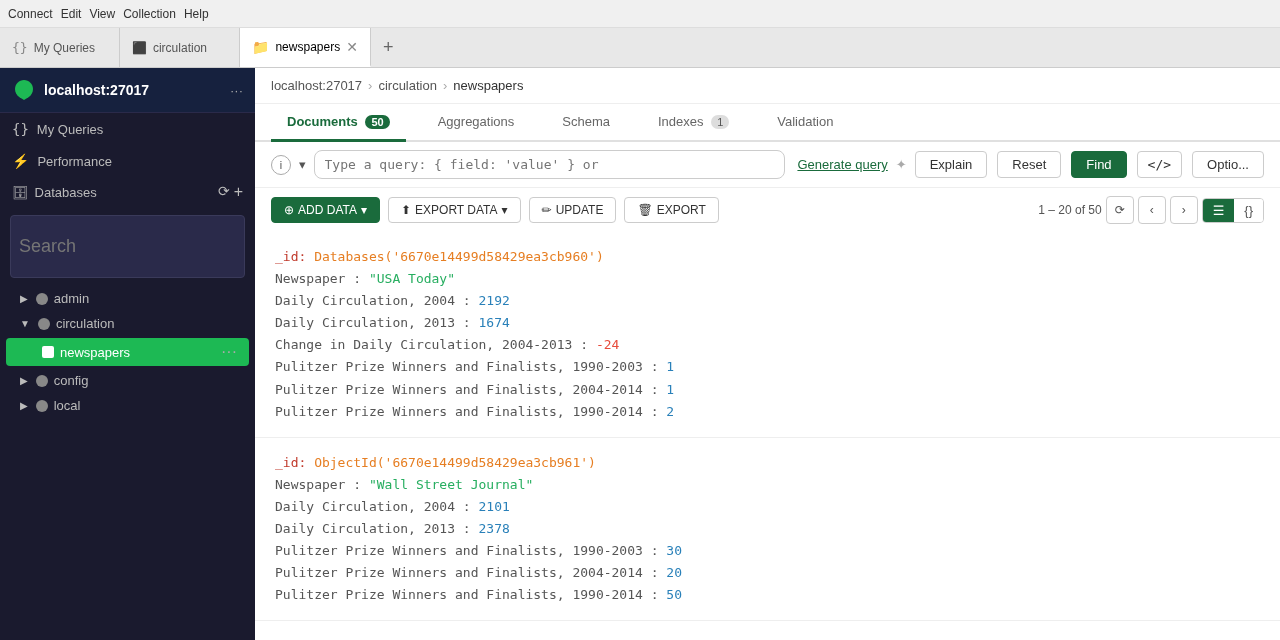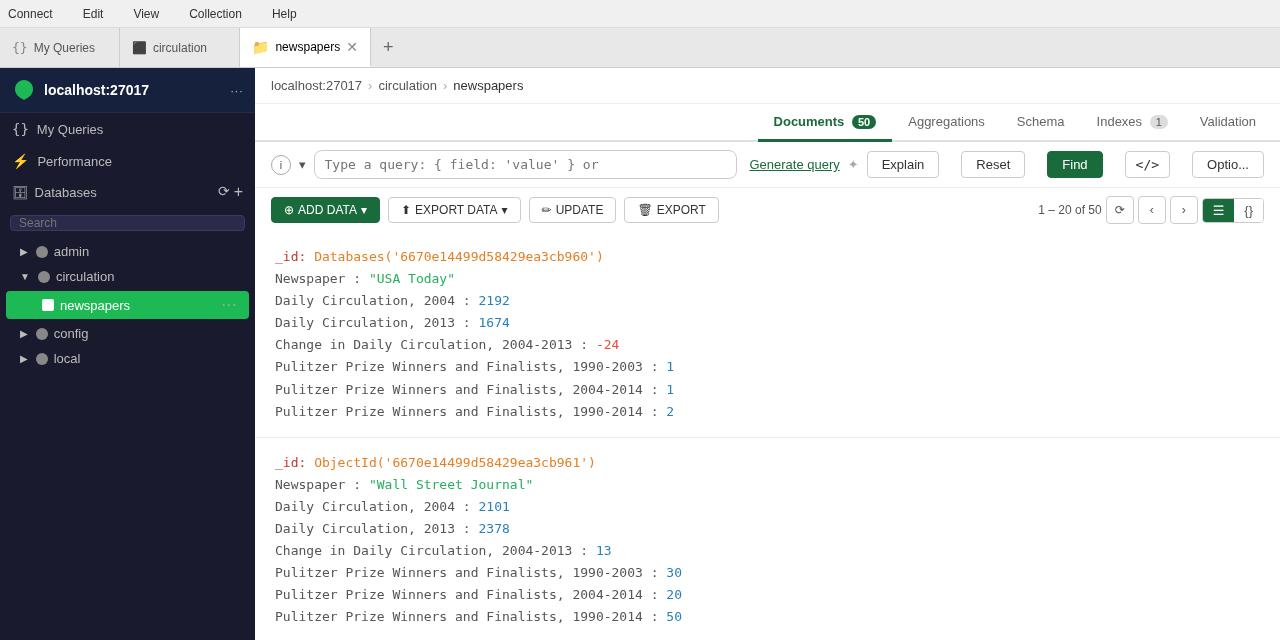--- a/index.html
+++ b/index.html
@@ -1,21 +1,21 @@
 <!DOCTYPE html>
 <html><head>
   <meta charset="utf-8">
   <style>
     * { box-sizing: border-box; margin: 0; padding: 0; }
     body { font-family: -apple-system, BlinkMacSystemFont, 'Segoe UI', sans-serif; font-size: 13px; background: #fff; display: flex; flex-direction: column; height: 640px; overflow: hidden; }
 
     
     .menu-bar {
       display: flex; align-items: center; height: 28px; background: #f0f0f0;
-      border-bottom: 1px solid #ddd; padding: 0 8px; gap: 30px; flex-shrink: 0;
+      border-bottom: 1px solid #ddd; padding: 0 8px; gap: 8px; flex-shrink: 0;
     }
     .menu-bar span { font-size: 12px; color: #333; cursor: pointer; }
 
     
     .tab-bar {
       display: flex; align-items: stretch; height: 40px; background: #e8e8e8;
       border-bottom: 1px solid #ccc; flex-shrink: 0;
     }
     .tab {
       display: flex; align-items: center; padding: 0 12px; gap: 6px;
@@ -44,21 +44,21 @@
 
     .sidebar-nav-item {
       display: flex; align-items: center; padding: 8px 12px; gap: 8px;
       cursor: pointer; font-size: 13px; color: #bbb;
     }
     .sidebar-nav-item .nav-icon { font-size: 14px; }
 
     .sidebar-search {
       margin: 8px 10px;
       background: #2a2a4a; border: 1px solid #3a3a5a; border-radius: 4px;
-      padding: 0 8px; color: #ccc; font-size: 12px; width: calc(100% - 20px);
+      padding: 20px 8px; color: #ccc; font-size: 18px; width: calc(100% - 20px);
       outline: none;
     }
 
     .sidebar-section-header {
       display: flex; align-items: center; padding: 6px 12px; gap: 6px;
       cursor: pointer; font-size: 13px; color: #bbb;
     }
 
     .sidebar-db-item {
       display: flex; align-items: center; padding: 5px 12px 5px 20px; gap: 6px;
@@ -76,22 +76,22 @@
     .breadcrumb {
       display: flex; align-items: center; padding: 10px 16px; gap: 6px;
       font-size: 13px; color: #555; border-bottom: 1px solid #eee; flex-shrink: 0;
     }
     .breadcrumb .sep { color: #aaa; }
     .breadcrumb a { color: #555; text-decoration: none; }
     .breadcrumb .current { color: #333; font-weight: 500; }
 
     
     .content-tabs {
-      display: flex; align-items: flex-end; padding: 0 8px;
-      border-bottom: 2px solid #e0e0e0; flex-shrink: 0; gap: 0; justify-content: flex-end;
+      display: flex; align-items: flex-end; padding: 0 16px;
+      border-bottom: 2px solid #e0e0e0; flex-shrink: 0; gap: 16px;
     }
     .content-tab {
       padding: 10px 16px; cursor: pointer; font-size: 13px; color: #666;
       border-bottom: 3px solid transparent; margin-bottom: -2px;
     }
     .content-tab.active { color: #1a6b3c; border-bottom-color: #1a6b3c; font-weight: 600; }
     .content-tab .badge {
       display: inline-block; background: #ddd; color: #555; border-radius: 10px;
       padding: 1px 6px; font-size: 11px; margin-left: 4px;
     }
@@ -101,21 +101,21 @@
     .toolbar {
       display: flex; align-items: center; padding: 8px 16px; gap: 8px;
       border-bottom: 1px solid #eee; flex-shrink: 0;
     }
     .query-input {
       flex: 1; padding: 6px 10px; border: 1px solid #ccc; border-radius: 8px;
       font-size: 13px; color: #666; font-family: monospace; outline: none;
       min-width: 300px;
     }
     .generate-link { color: #1a6b3c; text-decoration: underline; cursor: pointer; margin-left: 4px; }
-    .toolbar-right { display: flex; align-items: center; gap: 22px; margin-left: auto; }
+    .toolbar-right { display: flex; align-items: center; gap: 10px; margin-left: auto; }
     .btn {
       padding: 5px 14px; border-radius: 4px; border: 1px solid #ccc;
       font-size: 13px; cursor: pointer; background: #fff; color: #333;
     }
     .btn.primary { background: #1a6b3c; color: #fff; border-color: #1a6b3c; }
     .btn.icon-btn { padding: 5px 10px; }
 
     
     .action-bar {
       display: flex; align-items: center; padding: 8px 16px; gap: 8px;
@@ -341,21 +341,20 @@
         <div><span class="field-label">Pulitzer Prize Winners and Finalists, 1990-2003 :</span> <span class="field-value-number">1</span></div>
         <div><span class="field-label">Pulitzer Prize Winners and Finalists, 2004-2014 :</span> <span class="field-value-number">1</span></div>
         <div><span class="field-label">Pulitzer Prize Winners and Finalists, 1990-2014 :</span> <span class="field-value-number">2</span></div>
       </div>
 
       <div class="document-card">
         <div><span class="field-name">_id:</span> <span class="object-id">ObjectId('6670e14499d58429ea3cb961')</span></div>
         <div><span class="field-label">Newspaper :</span> <span class="field-value-string">"Wall Street Journal"</span></div>
         <div><span class="field-label">Daily Circulation, 2004 :</span> <span class="field-value-number">2101</span></div>
         <div><span class="field-label">Daily Circulation, 2013 :</span> <span class="field-value-number">2378</span></div>
-        <div><span class="field-label">Change in Daily Circulation, 2004-2013 :</span> <span class="field-value-number">13</span></div>
         <div><span class="field-label">Pulitzer Prize Winners and Finalists, 1990-2003 :</span> <span class="field-value-number">30</span></div>
         <div><span class="field-label">Pulitzer Prize Winners and Finalists, 2004-2014 :</span> <span class="field-value-number">20</span></div>
         <div><span class="field-label">Pulitzer Prize Winners and Finalists, 1990-2014 :</span> <span class="field-value-number">50</span></div>
       </div>
 
     </div>
   </div>
 </div>
 
 </body></html>

